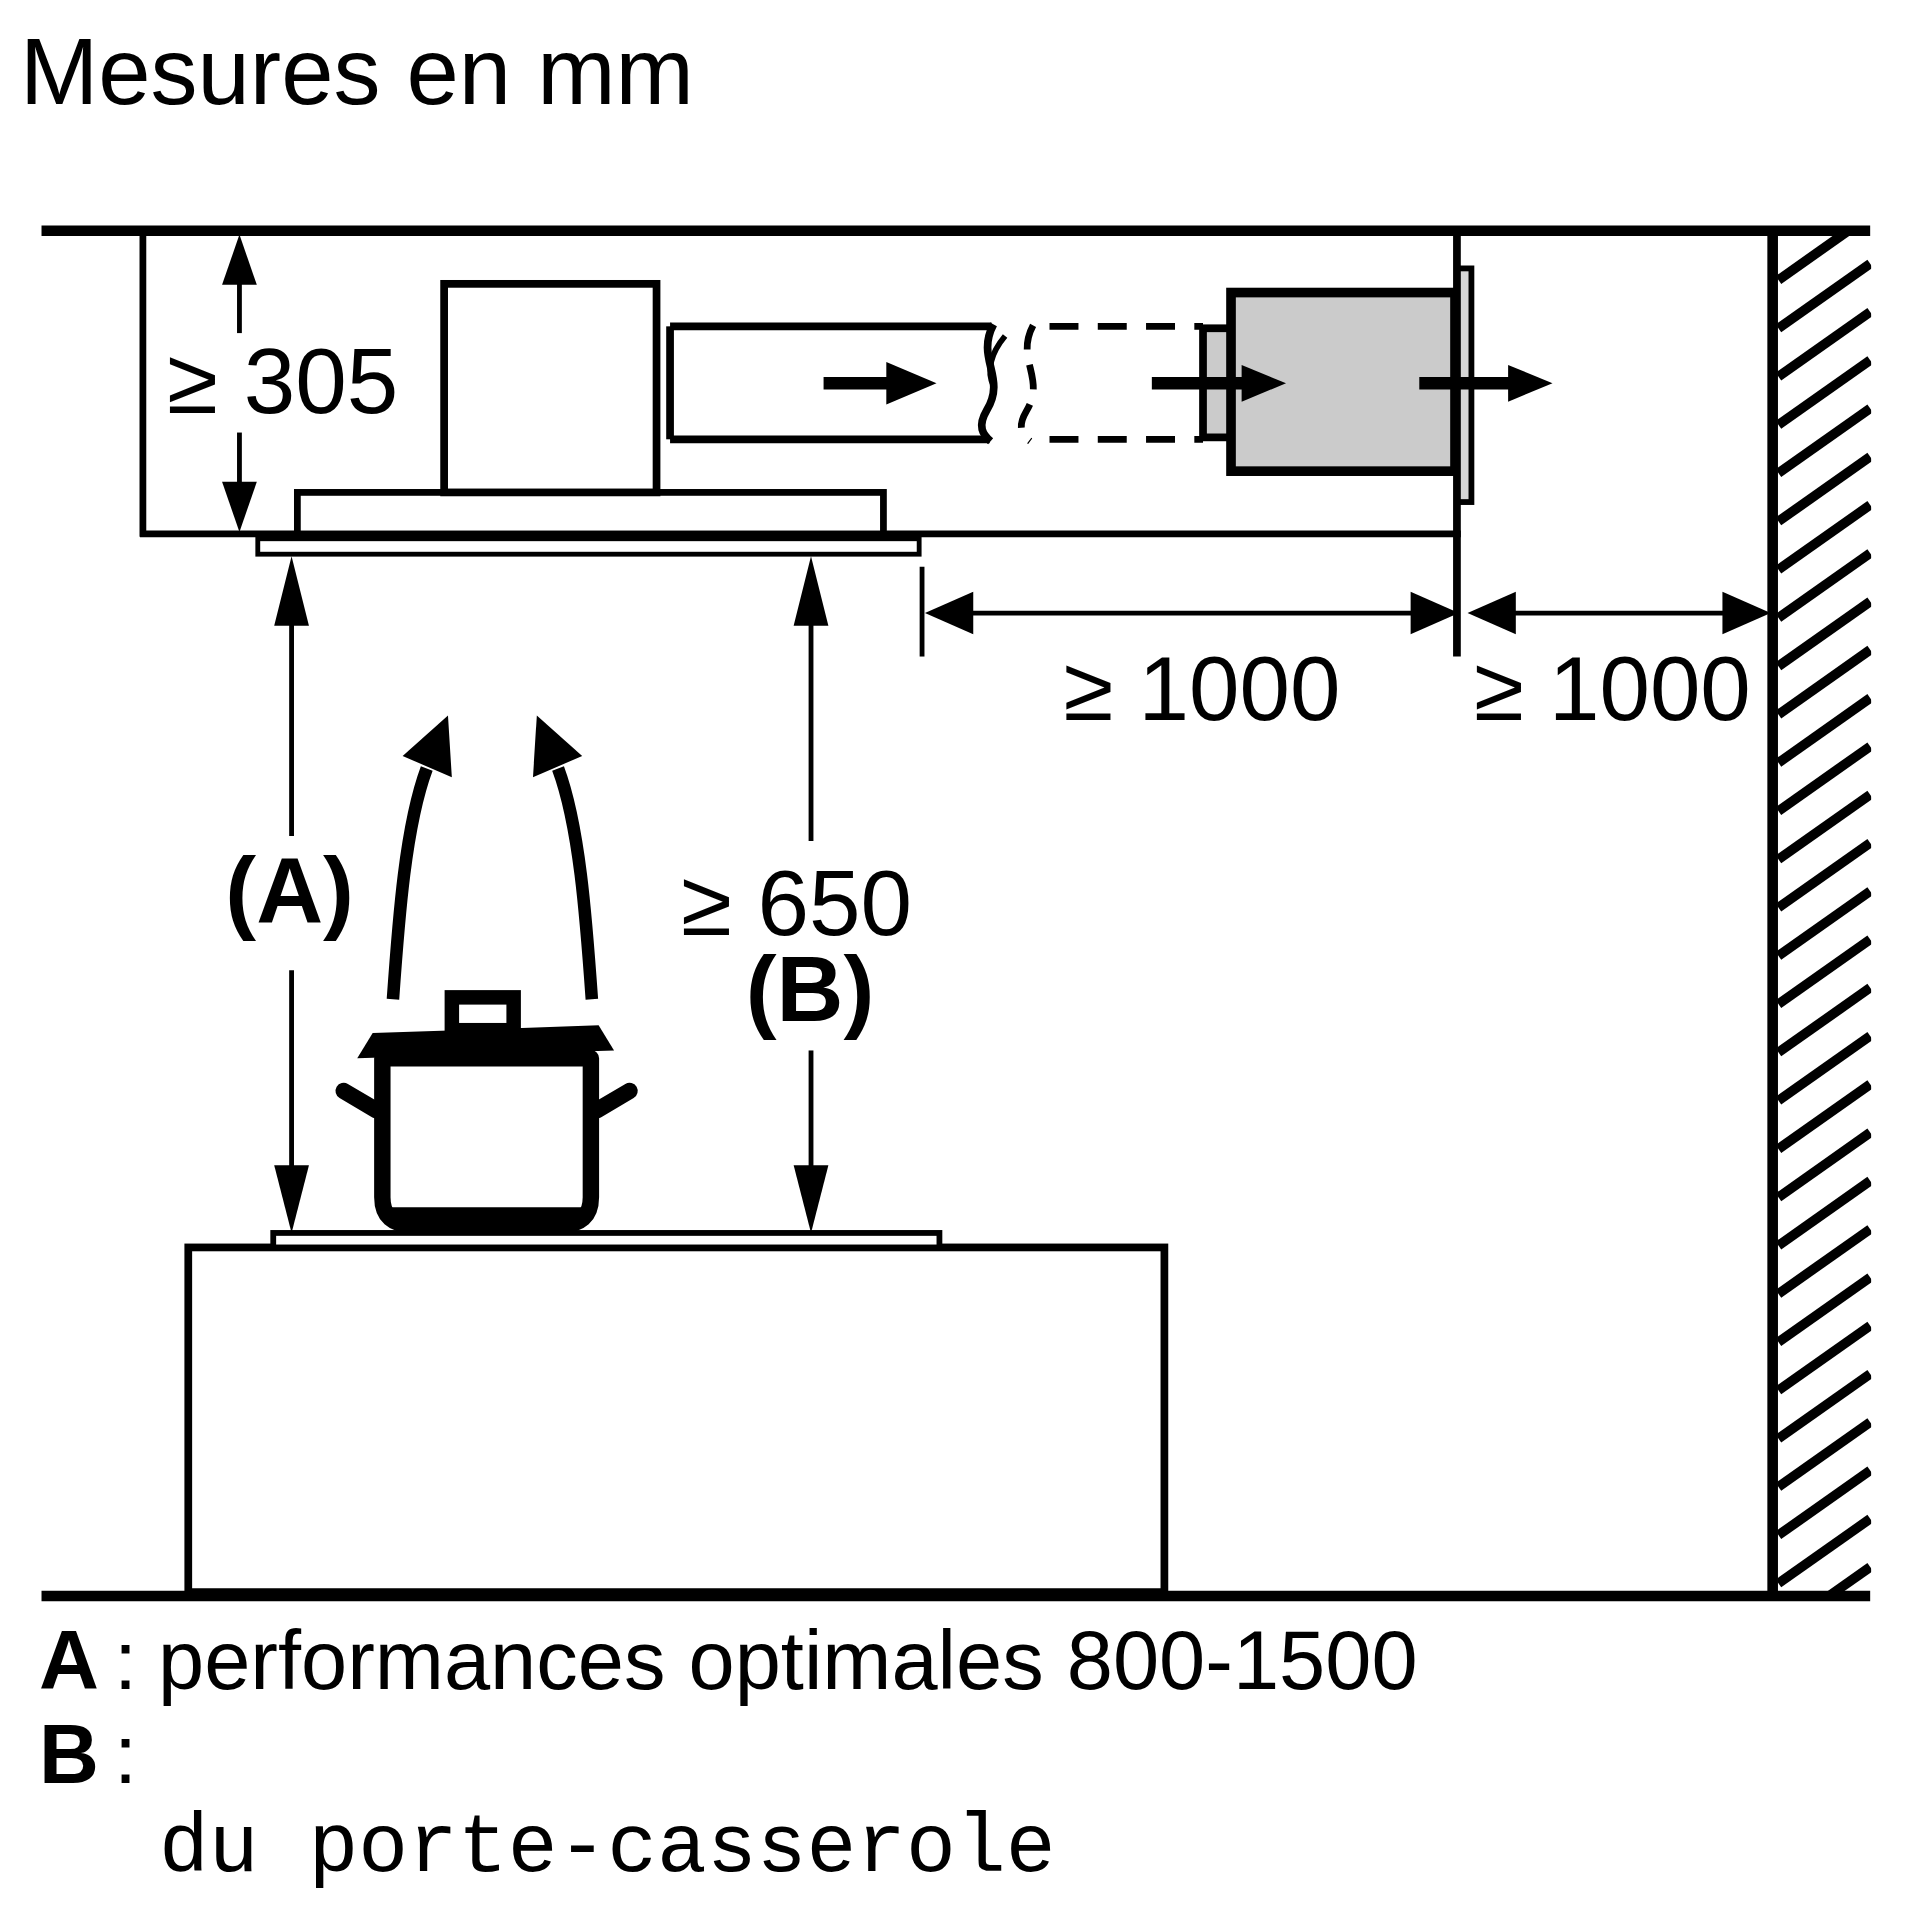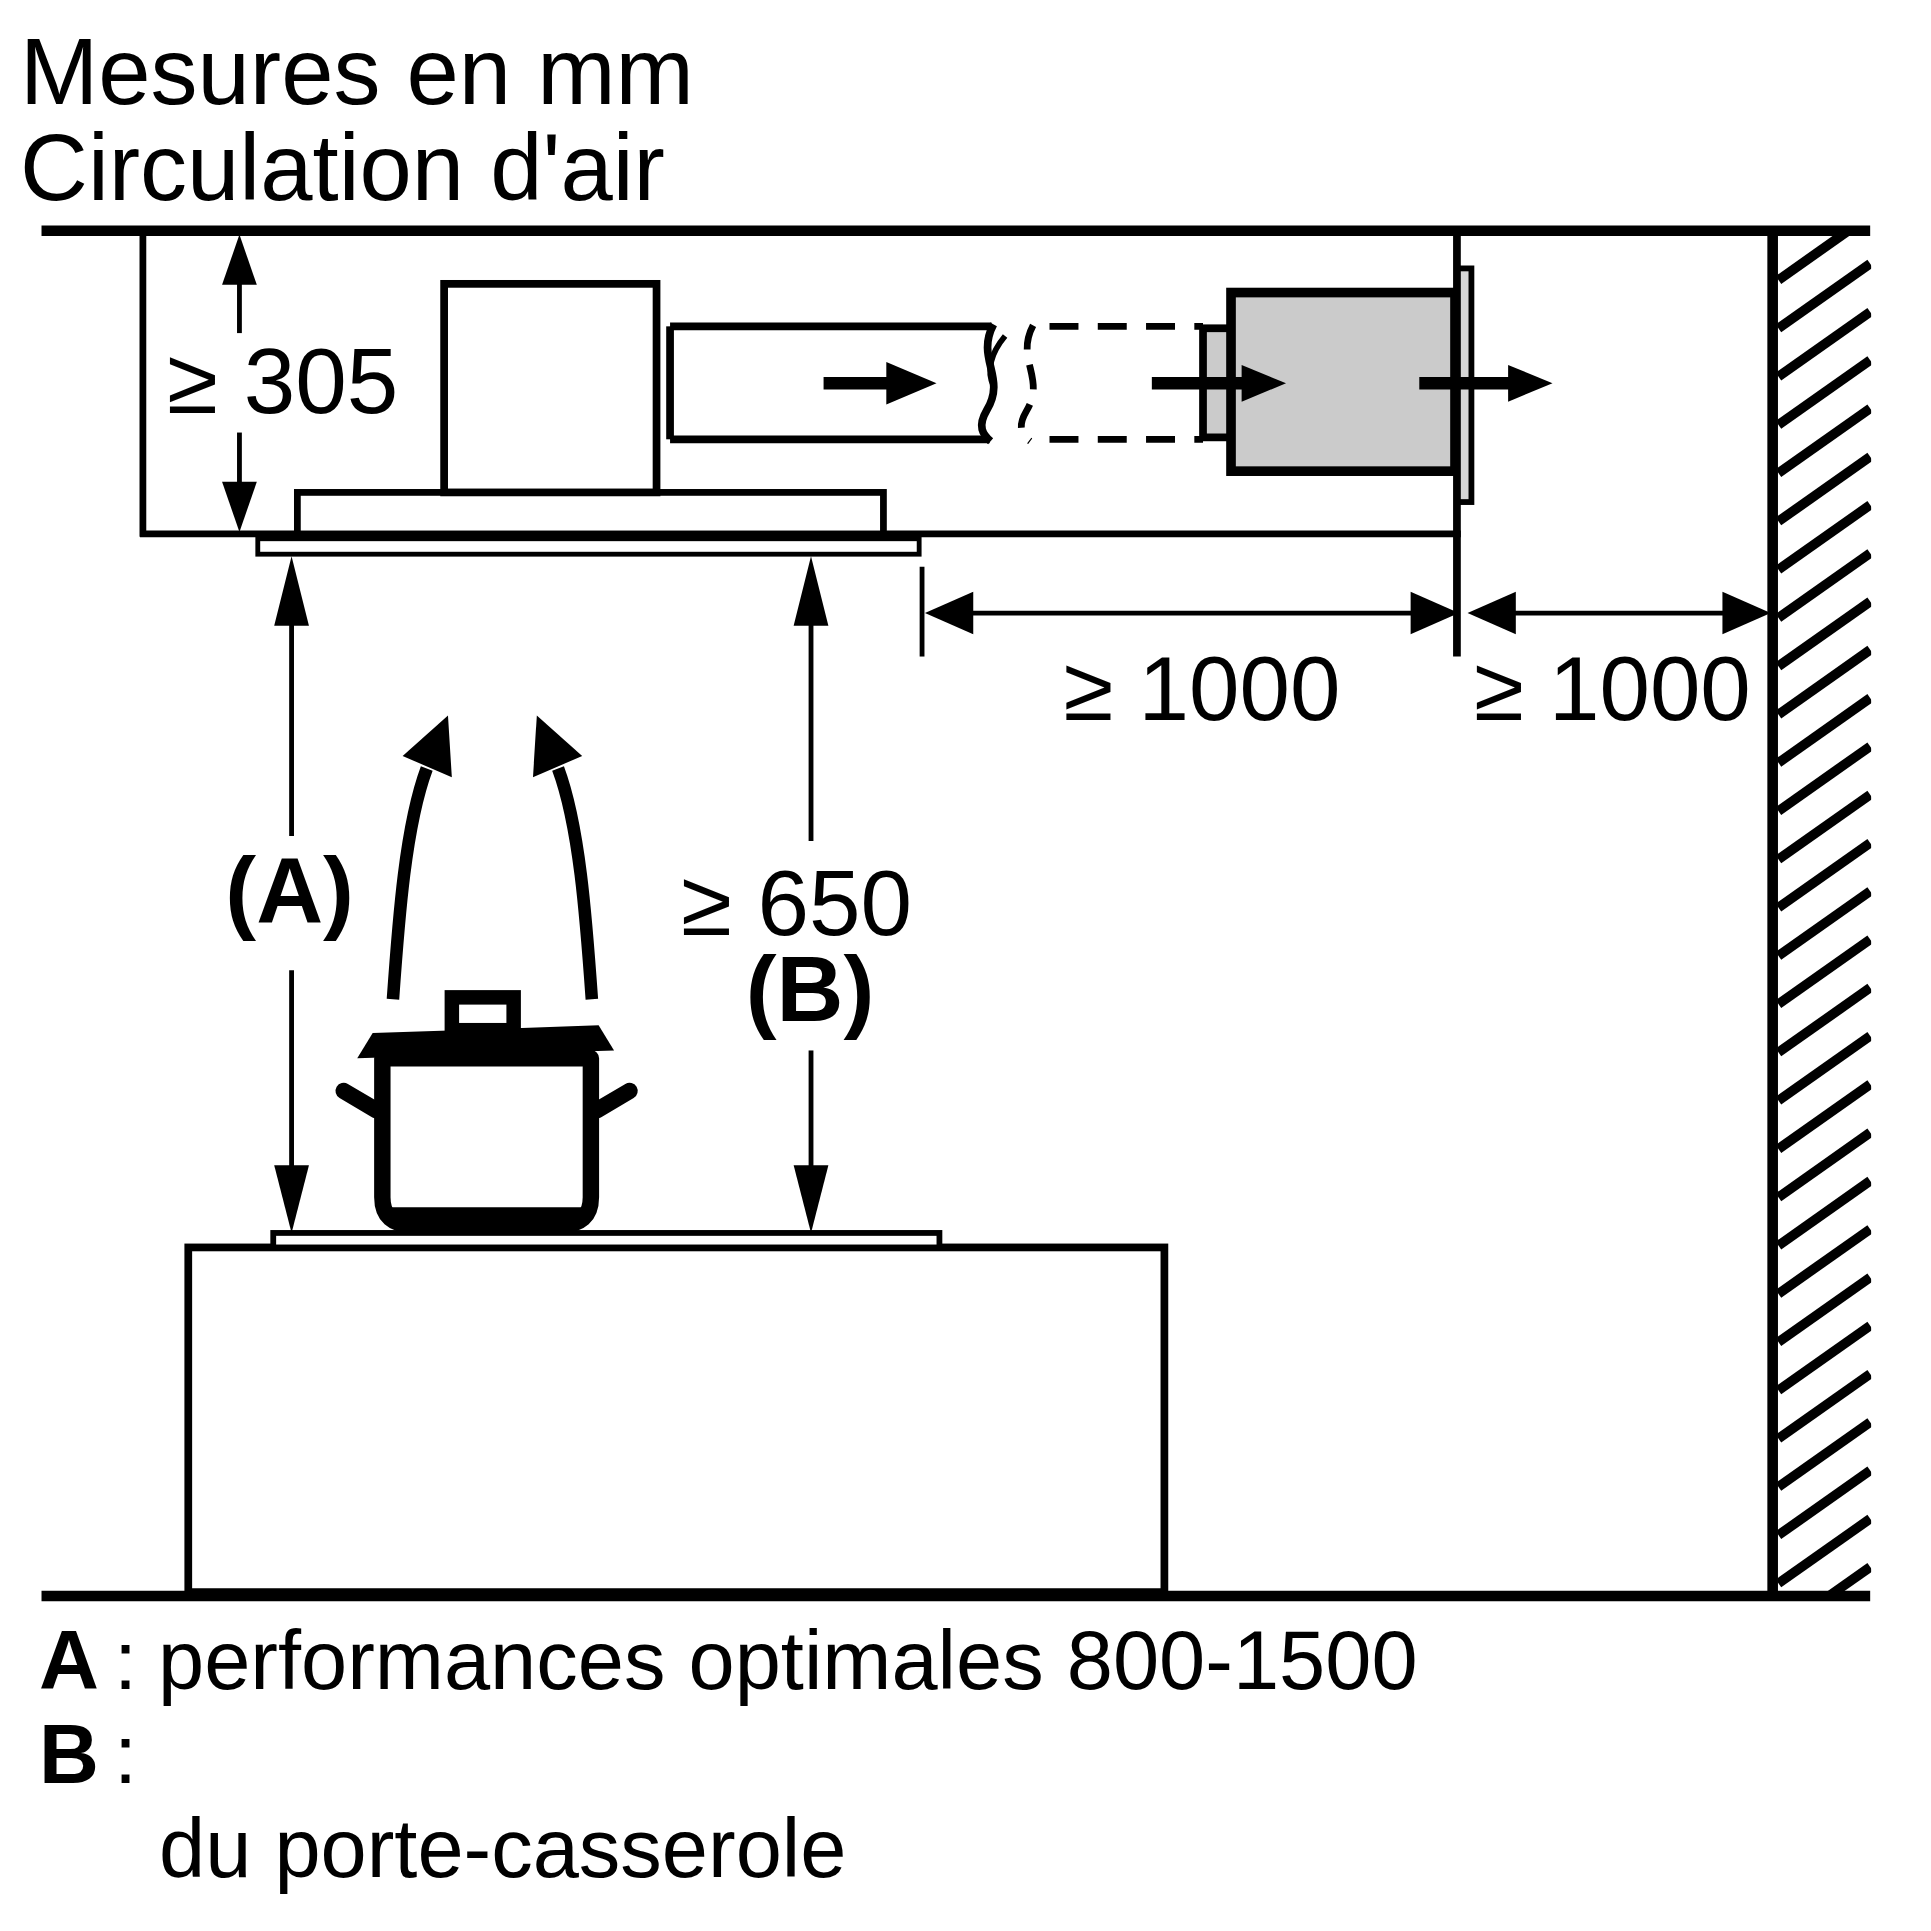--- a/index.html
+++ b/index.html
@@ -4,21 +4,21 @@
 <style>
   html,body{margin:0;padding:0;background:#fff;}
   body{width:1931px;height:1931px;position:relative;font-family:"Liberation Sans",sans-serif;}
   #stage{position:absolute;left:0;top:0;width:1931px;height:1931px;}
   svg{position:absolute;left:0;top:0;}
   .title{position:absolute;left:20px;top:24px;font-size:94px;line-height:96px;color:#000;white-space:nowrap;}
   .legend{position:absolute;left:39px;top:1614px;font-size:83px;line-height:94px;color:#000;}
   .legend-row{display:flex;white-space:nowrap;}
   .lk{font-weight:bold;width:75px;flex:0 0 75px;}
   .lc{width:44px;flex:0 0 44px;}
-  .indent{margin-left:120px;}
+  .indent{margin-left:120px;font-family:Liberation Mono, monospace;}
   svg text{font-family:"Liberation Sans",sans-serif;fill:#000;}
   .dimtxt{font-size:96px;}
   .dimtxt-sm{font-size:94px;}
   .boldlbl{font-size:96px;font-weight:bold;}
 </style>
 </head>
 <body>
 
 <div id="stage">
 
@@ -168,21 +168,20 @@
       <polygon points="370,1096 636,1088 620,1062 386,1070" fill="#000"></polygon>
       <path d="M 396 1096 L 396 1240 Q 396 1269 428 1269 L 580 1269 Q 612 1269 612 1240 L 612 1096 Z" fill="#fff" stroke="#000" stroke-width="17" stroke-linejoin="round"></path>
       <line x1="404" y1="1258" x2="604" y2="1258" stroke="#000" stroke-width="15"></line>
       <line x1="390" y1="1150" x2="356" y2="1130" stroke="#000" stroke-width="17" stroke-linecap="round"></line>
       <line x1="618" y1="1150" x2="652" y2="1130" stroke="#000" stroke-width="17" stroke-linecap="round"></line>
     </g>
   </svg>
 
   <div class="title">
     <div>Mesures en mm</div>
-    <div>Circulation d'air</div>
   </div>
 
   <div class="legend">
     <div class="legend-row">
       <span class="lk">A</span>
         <span class="lc">:</span>
         <span>performances optimales 800-1500</span>
     </div>
     <div class="legend-row">
       <span class="lk">B</span>

